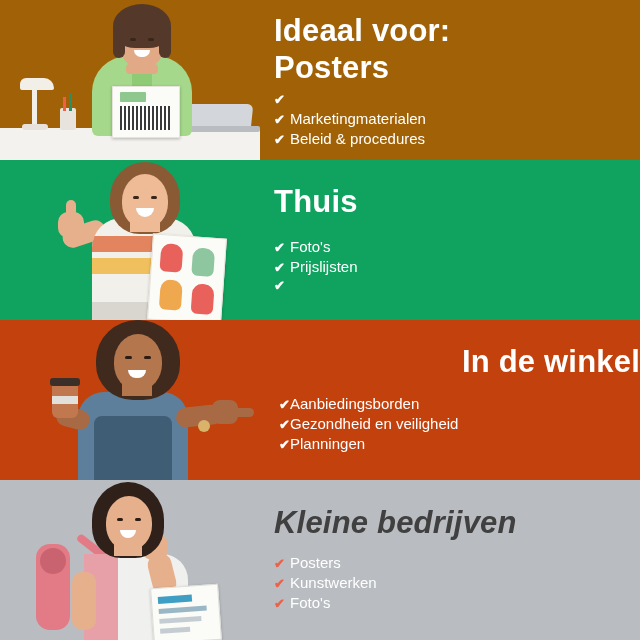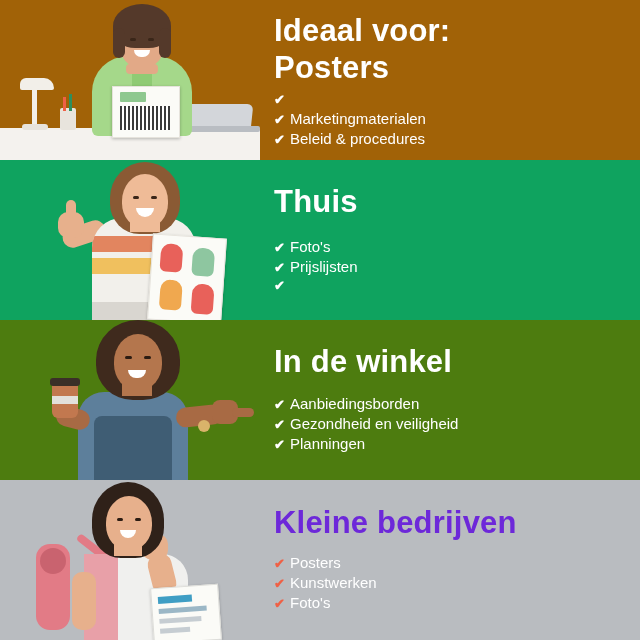--- a/index.html
+++ b/index.html
@@ -21,21 +21,21 @@
   .band {
     position: relative;
     width: 640px;
     height: 160px;
     overflow: hidden;
     display: flex;
     align-items: center;
   }
   .band-1 { background: #a16207; }
   .band-2 { background: #0fa35f; }
-  .band-3 { background: #4d7c0f; }
+  .band-3 { background: #c2410c; text-align: right; }
   .band-4 { background: #b9bcc0; }
 
   
   .photo {
     position: relative;
     width: 260px;
     height: 160px;
     flex: 0 0 260px;
   }
   .photo-inner {
@@ -104,21 +104,21 @@
   .heading {
     font-size: 31px;
     font-weight: bold;
     line-height: 1.05;
     letter-spacing: .2px;
     margin: 0 0 7px 0;
   }
   .band-1 .heading, .band-1 .kicker { color: #ffffff; }
   .band-2 .heading { color: #ffffff; }
   .band-3 .heading { color: #ffffff; }
-  .band-4 .heading { color: #6d28d9; }
+  .band-4 .heading { color: #404040; font-style: italic; }
 
   ul.bullets {
     list-style: none;
     margin: 0;
     padding: 0;
   }
   ul.bullets li {
     display: flex;
     align-items: baseline;
     font-size: 15px;

